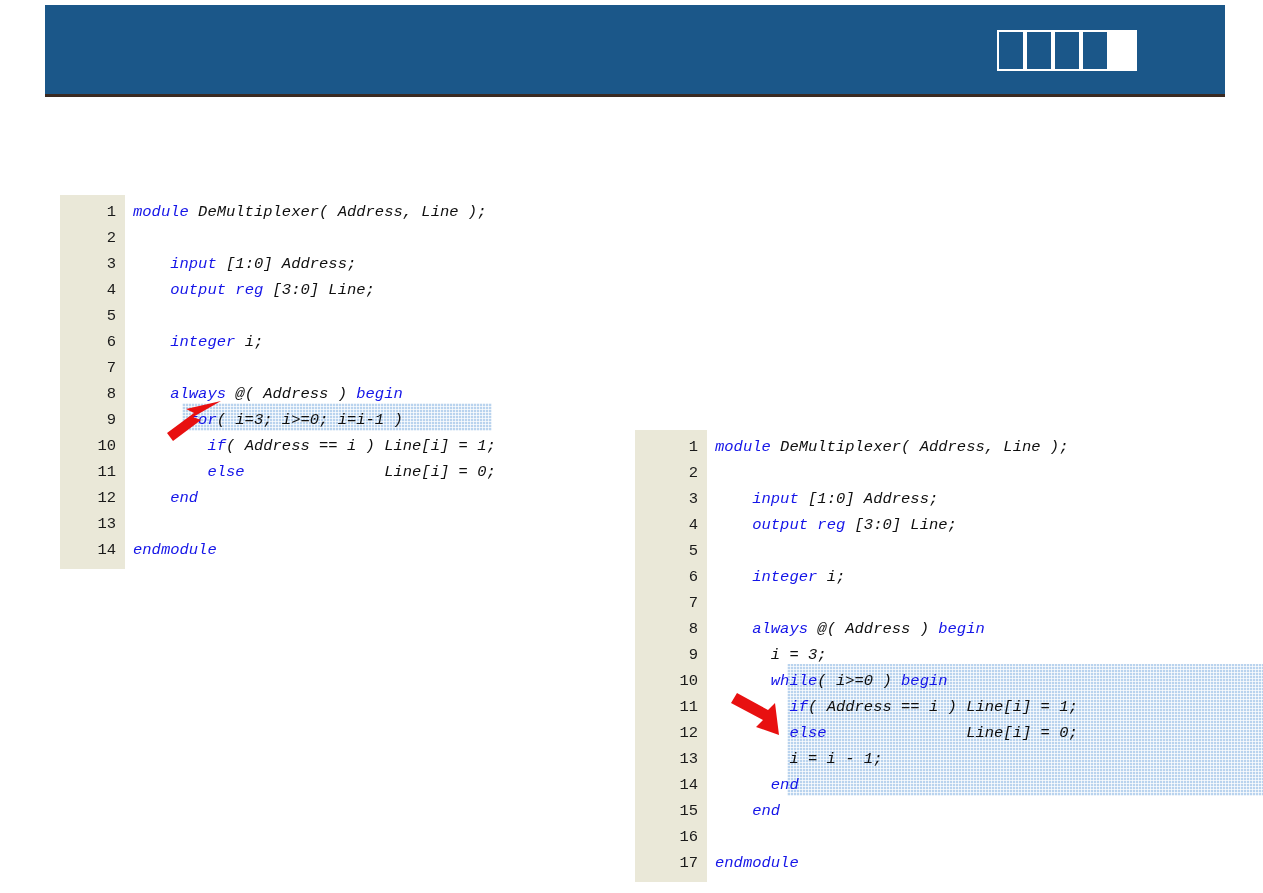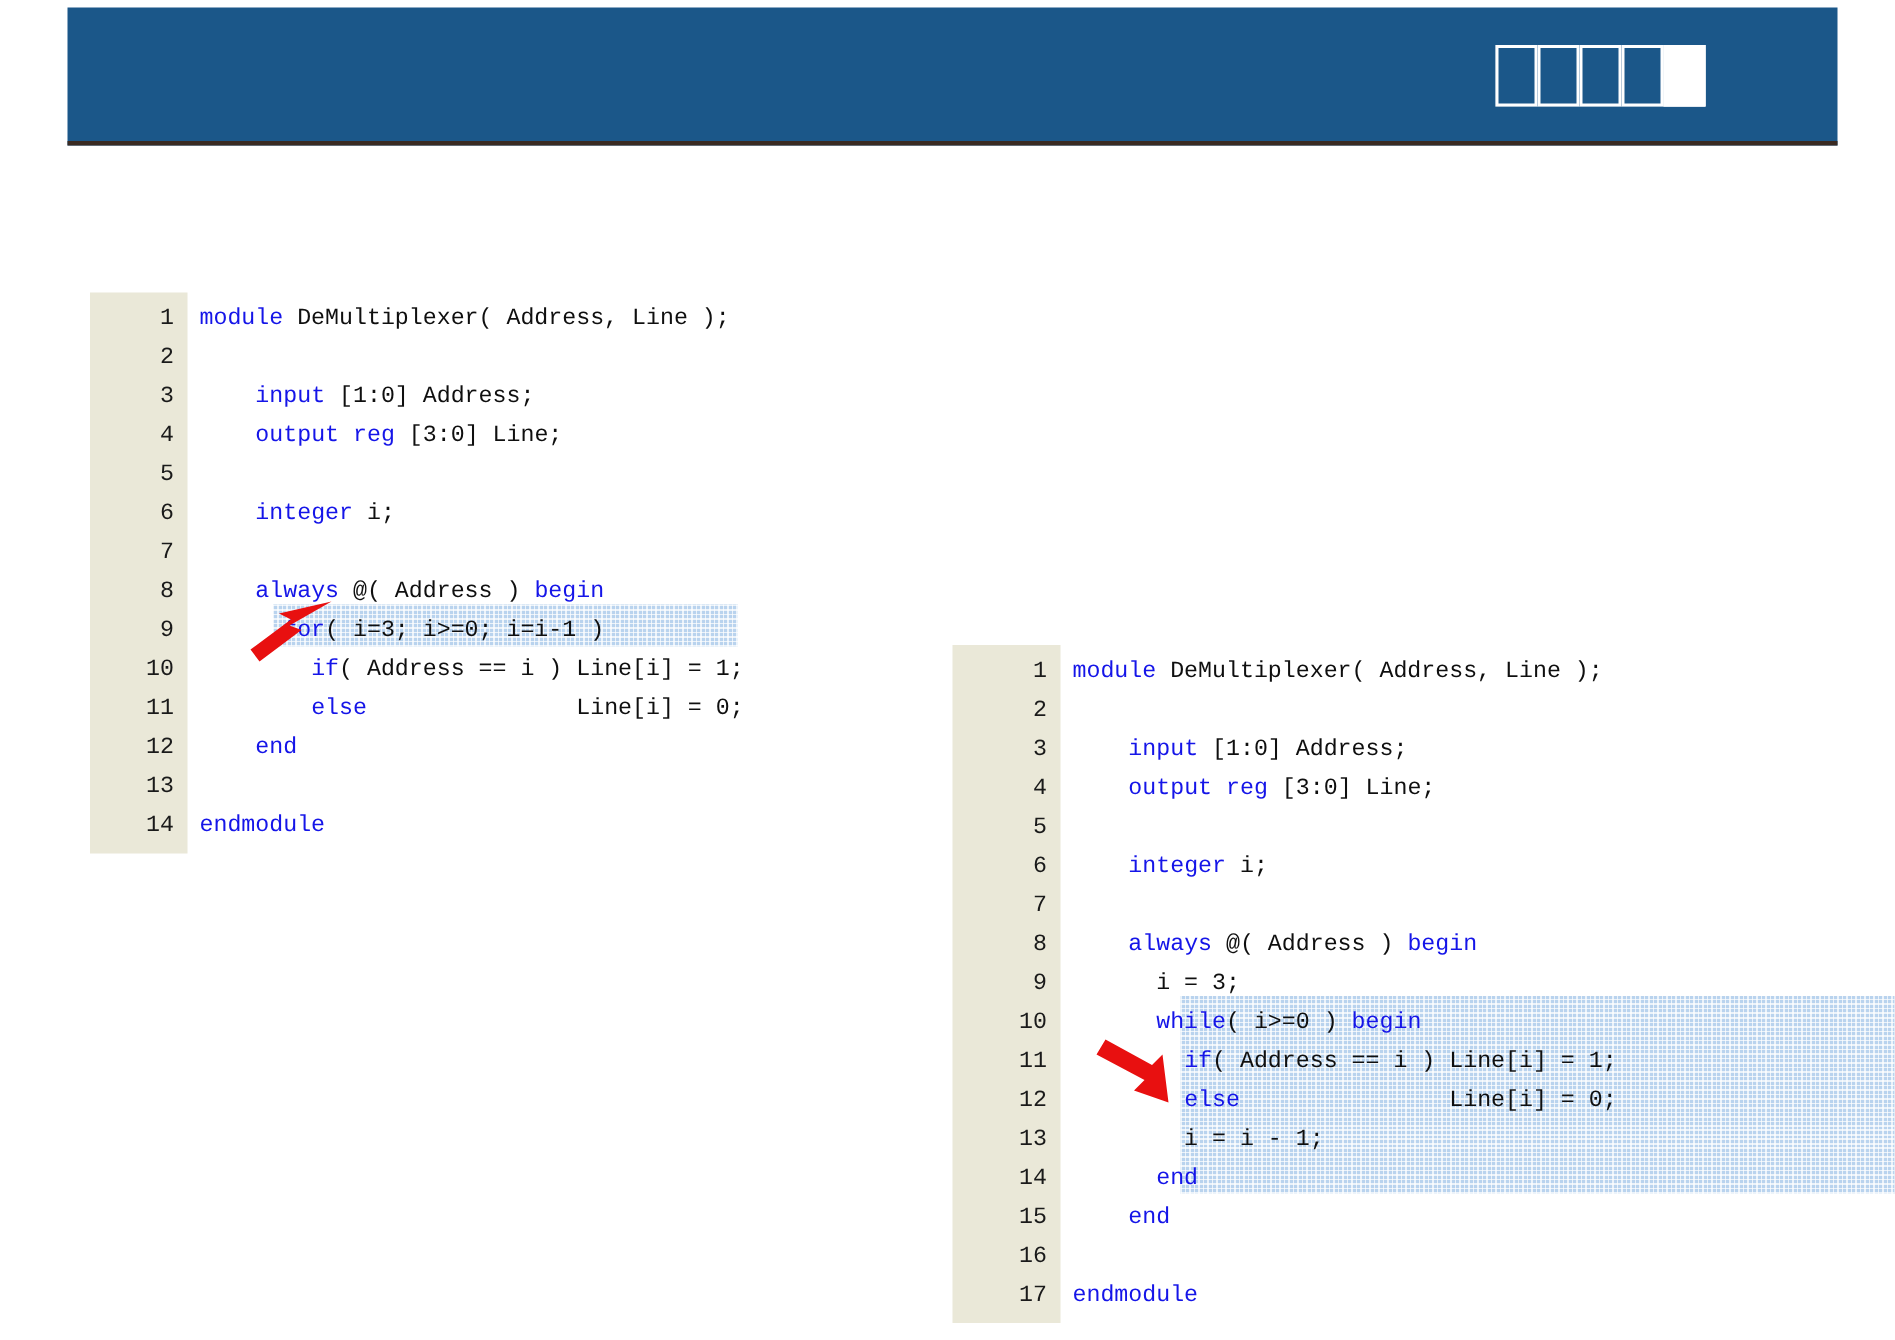--- a/index.html
+++ b/index.html
@@ -55,20 +55,21 @@
     padding:4px 9px 6px 10px;
     box-sizing:border-box;
     user-select:none;
   }
   .gutter .ln{ display:block; height:26px; }
 
   .code-area{
     position:relative;
     padding:4px 0 6px 0;
     box-sizing:border-box;
+    font-style:italic;
   }
   .code-line{
     height:26px;
     position:relative;
     z-index:2;
     color:#0f0f0f;
     padding-left:8px;
   }
   .kw{ color:#1515e8; }
 

